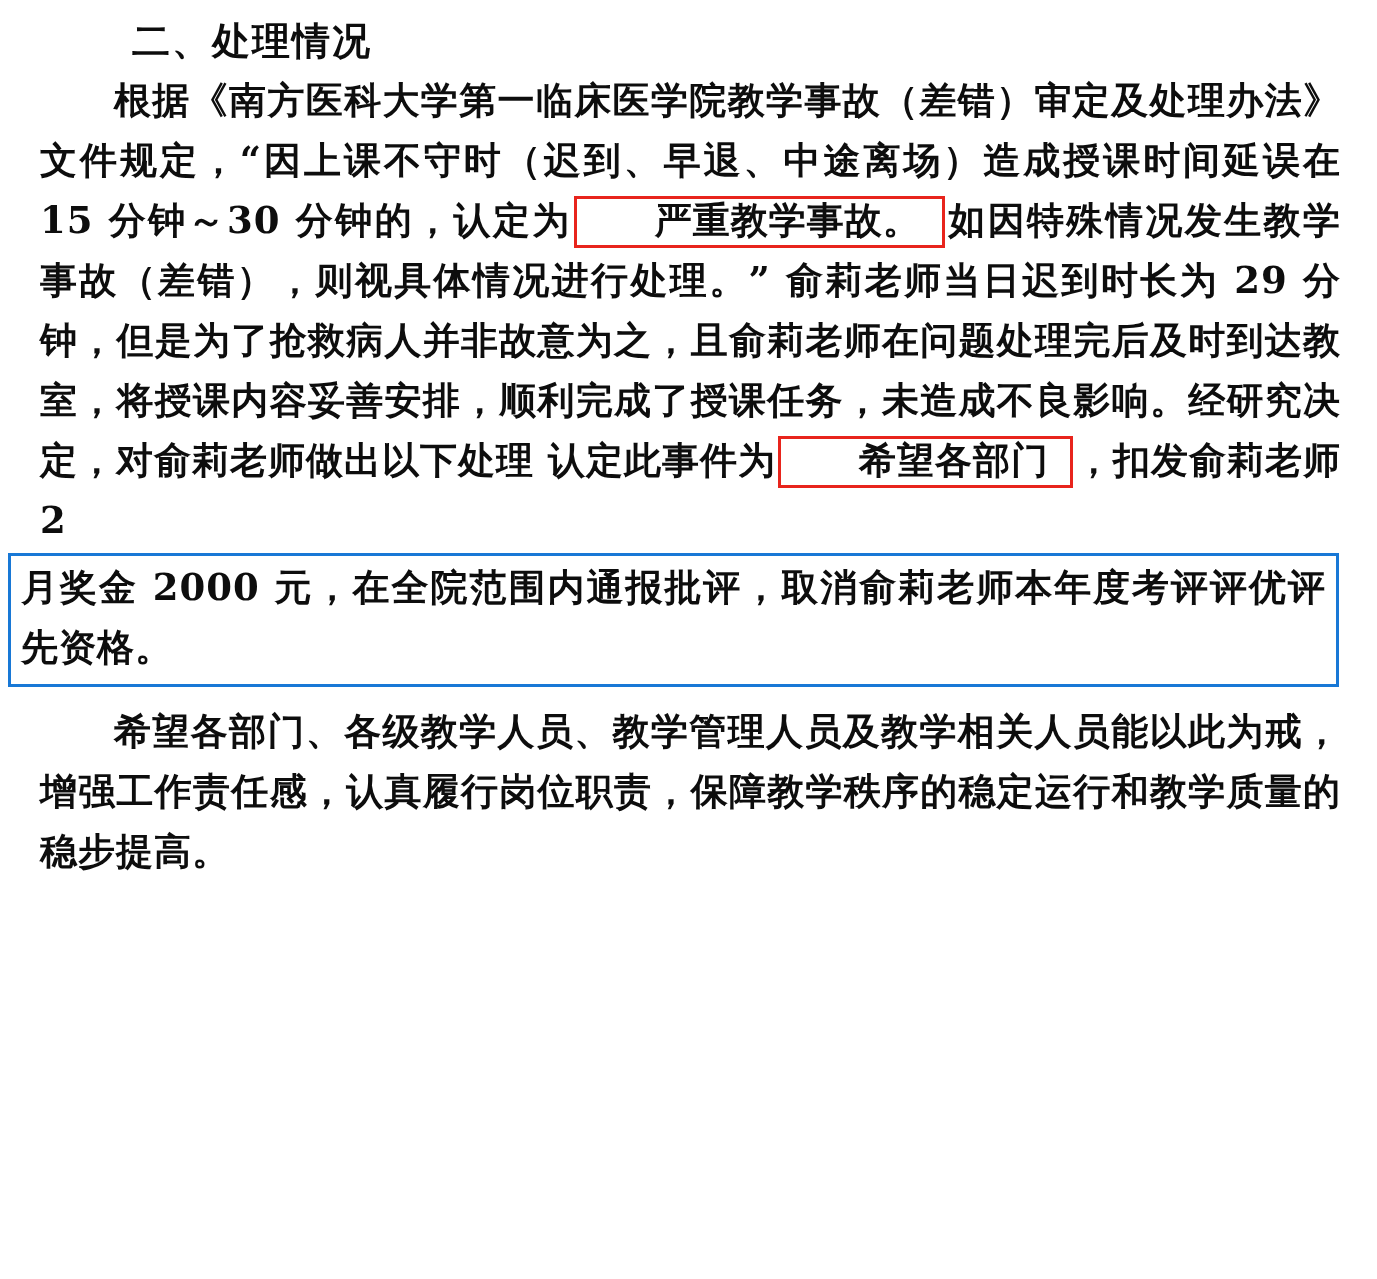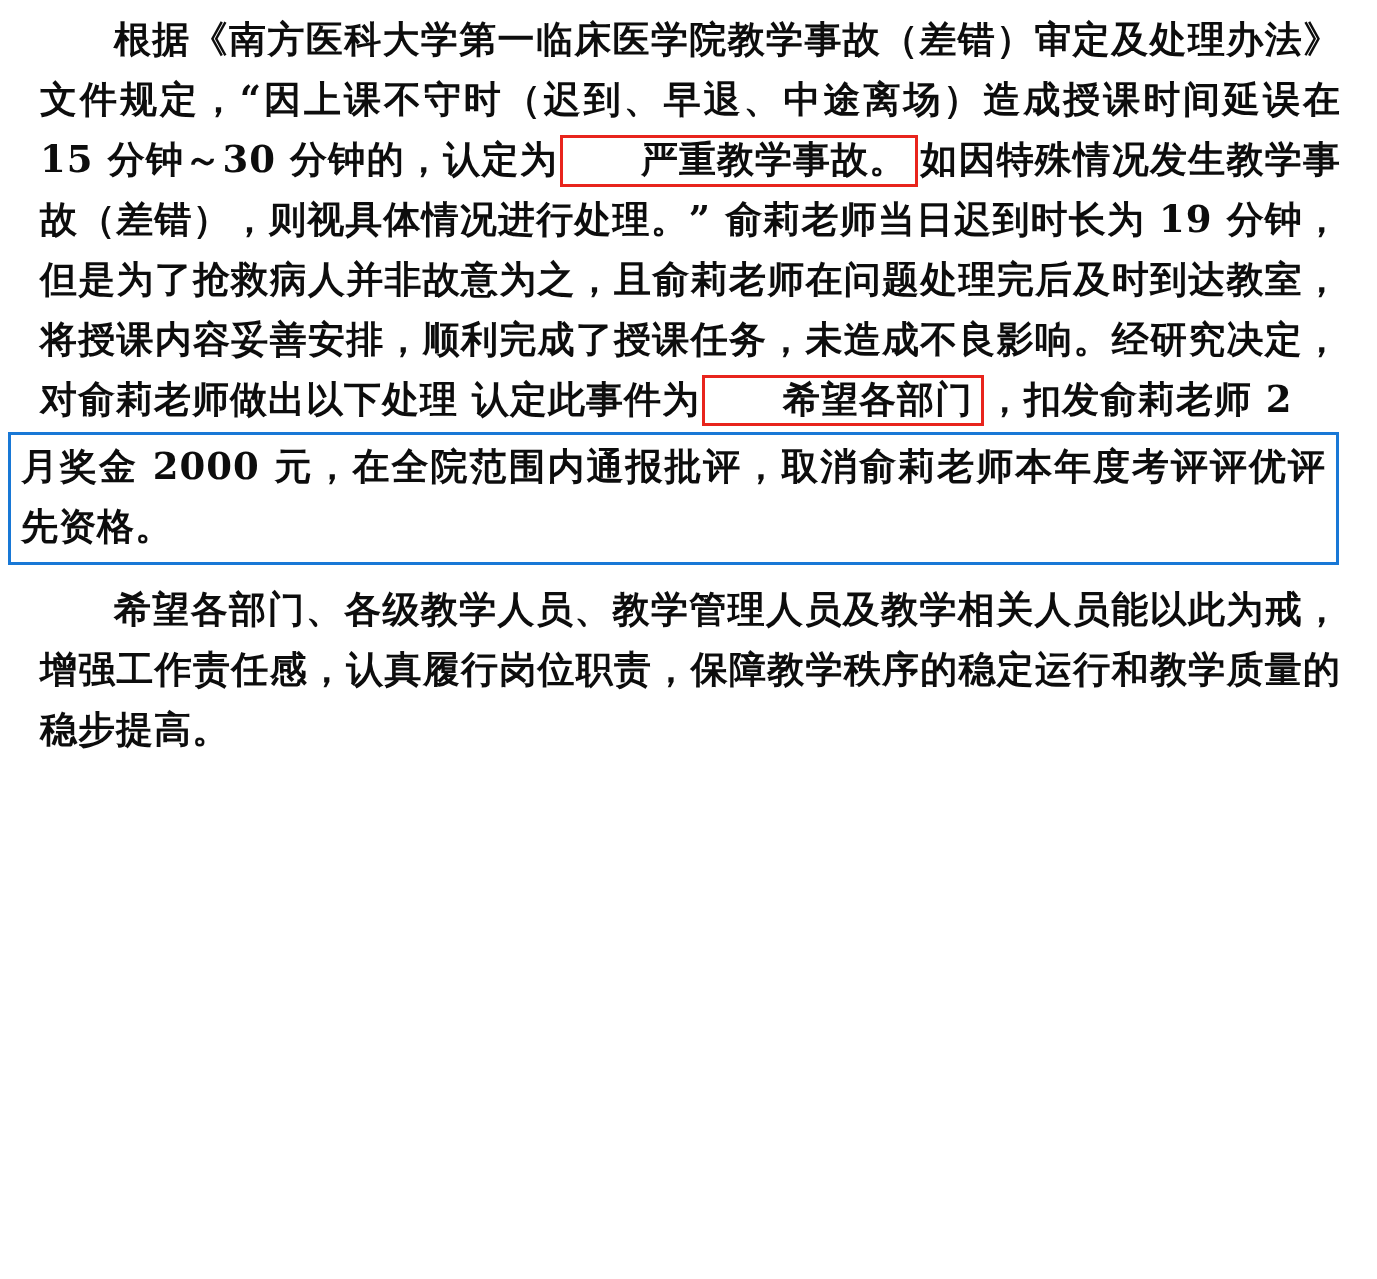--- a/index.html
+++ b/index.html
@@ -39,41 +39,42 @@
     text-justify: inter-character;
     font-family: "DejaVu Serif", "Liberation Serif", serif;
   }
   .para.indent {
     text-indent: 2em;
   }
   .p-body { padding: 0 14px 0 18px; }
   .hl-red {
     display: inline-block;
     border: 3px solid #e8241c;
-    padding: 0 8px 2px 4px;
+    padding: 0 21px 2px 4px;
     line-height: 1.18;
     margin: 0 2px;
   }
   .blue-box {
     border: 3px solid #1878d6;
     padding: 2px 10px 6px 10px;
     margin: 2px 16px 0 -14px;
     box-sizing: border-box;
   }
   .tail-para { margin-top: 12px; font-family: Liberation Mono, monospace; }
   .spacer-sm { height: 6px; }
 </style>
 </head>
 <body>
 
 <div class="page">
 
+  <div class="heading">二、处理情况</div>
 
   <div class="para indent p-body">
-    <span>根据《南方医科大学第一临床医学院教学事故（差错）审定及处理办法》文件规定，“因上课不守时（迟到、早退、中途离场）造成授课时间延误在 15 分钟～30 分钟的，认定为</span><span class="hl-red">严重教学事故。</span><span>如因特殊情况发生教学事故（差错），则视具体情况进行处理。” 俞莉老师当日迟到时长为 19 分钟，但是为了抢救病人并非故意为之，且俞莉老师在问题处理完后及时到达教室，将授课内容妥善安排，顺利完成了授课任务，未造成不良影响。经研究决定，对俞莉老师做出以下处理 认定此事件为</span><span class="hl-red">希望各部门</span><span>，扣发俞莉老师 2</span>
+    <span>根据《南方医科大学第一临床医学院教学事故（差错）审定及处理办法》文件规定，“因上课不守时（迟到、早退、中途离场）造成授课时间延误在 15 分钟～30 分钟的，认定为</span><span class="hl-red">严重教学事故。</span><span>如因特殊情况发生教学事故（差错），则视具体情况进行处理。” 俞莉老师当日迟到时长为 29 分钟，但是为了抢救病人并非故意为之，且俞莉老师在问题处理完后及时到达教室，将授课内容妥善安排，顺利完成了授课任务，未造成不良影响。经研究决定，对俞莉老师做出以下处理 认定此事件为</span><span class="hl-red">希望各部门</span><span>，扣发俞莉老师 2</span>
   </div>
 
   <div class="para blue-box">
     <span>月奖金 2000 元，在全院范围内通报批评，取消俞莉老师本年度考评评优评先资格。</span>
   </div>
 
   <div class="spacer-sm"></div>
 
   <div class="para indent p-body tail-para">
     <span>希望各部门、各级教学人员、教学管理人员及教学相关人员能以此为戒，增强工作责任感，认真履行岗位职责，保障教学秩序的稳定运行和教学质量的稳步提高。</span>

